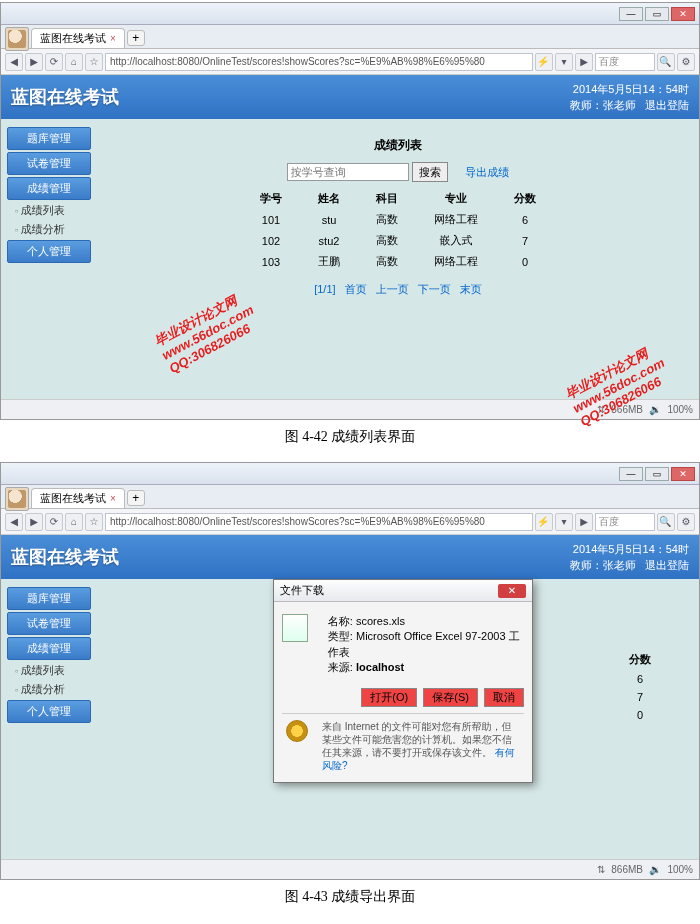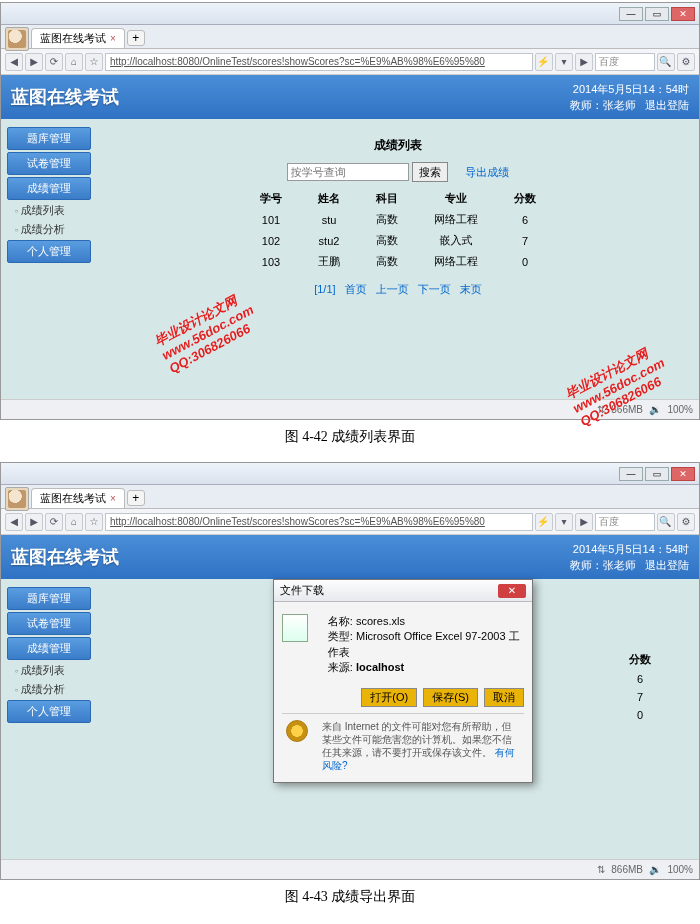--- a/index.html
+++ b/index.html
@@ -9,21 +9,21 @@
   .winbtn { width:24px; height:14px; background:#e6e9ee; border:1px solid #9aa; font-size:9px; text-align:center; line-height:12px; }
   .winbtn.close{ background:#d66; color:#fff; border-color:#b44;}
   .tabbar { height:24px; background:#e8edf4; display:flex; align-items:flex-end; padding-left:30px; gap:2px; border-bottom:1px solid #bbb;}
   .avatar { position:absolute; left:4px; top:24px; width:24px; height:24px; background:#e8d8c0; border:1px solid #aaa; border-radius:2px;}
   .avatar::after{content:""; position:absolute; inset:2px; background:radial-gradient(circle at 40% 35%, #f5e5d0 40%, #c0986a 42%); border-radius:2px;}
   .tab { background:#fff; border:1px solid #bbb; border-bottom:none; padding:2px 8px; font-size:11px; border-radius:4px 4px 0 0; display:flex; align-items:center; gap:4px;}
   .tab .x{ color:#b55; font-size:10px;}
   .addtab{ width:18px; height:16px; border:1px solid #bbb; background:#f4f4f4; font-size:12px; text-align:center; line-height:14px; border-radius:3px; margin-bottom:2px;}
   .toolbar{ height:26px; background:#f3f5f9; display:flex; align-items:center; padding:0 4px; gap:2px; border-bottom:1px solid #ccc; font-size:11px;}
   .tbtn{ width:18px; height:18px; border:1px solid #c5c9d0; background:#eef0f4; border-radius:2px; display:flex; align-items:center; justify-content:center; font-size:10px; color:#556;}
-  .url{ flex:1; height:18px; border:1px solid #bfc5cf; background:#fff; padding:0 4px; font-size:10px; color:#555; line-height:16px; overflow:hidden; white-space:nowrap;text-decoration:underline;}
+  .url{ flex:1; height:18px; border:1px solid #bfc5cf; background:#fff; padding:0 4px; font-size:10px; color:#555; line-height:16px; overflow:hidden; white-space:nowrap;}
   .sbox{ width:60px; height:18px; border:1px solid #bfc5cf; background:#fff; font-size:10px; padding:0 3px; line-height:16px; color:#888;}
   .banner{ height:44px; background:linear-gradient(#4a8ed8,#2f72c4); color:#fff; display:flex; align-items:center; justify-content:space-between; padding:0 10px;}
   .btitle{ font-size:18px; font-weight:bold; text-shadow:0 1px 2px rgba(0,0,0,.3);}
   .bright{ font-size:11px; text-align:right; line-height:1.5;}
   .body{ display:flex; min-height:280px; background:#d6e7e7;}
   .side{ width:96px; padding:6px 0; background:#d6e7e7;}
   .sitem{ margin:2px 6px; padding:3px 4px; background:linear-gradient(#5a9de0,#3a7cc8); color:#fff; font-size:11px; border:1px solid #2a6ab4; border-radius:2px; text-align:center;}
   .ssub{ margin:2px 6px 2px 14px; font-size:11px; color:#333; padding:1px 0;}
   .ssub::before{content:"▫ "; color:#888; font-size:9px;}
   .main{ flex:1; background:#d6e7e7; padding:10px; font-size:12px; position:relative;}
@@ -42,21 +42,21 @@
   .caption{ text-align:center; font-size:14px; margin:8px 0 16px; font-family:"SimSun",serif;}
   .dialog{ position:absolute; left:176px; top:0px; width:260px; background:#f4f4f4; border:1px solid #777; box-shadow:3px 3px 8px rgba(0,0,0,.4); font-size:11px;}
   .dlg-title{ background:linear-gradient(#fdfdfd,#e6e9ee); padding:3px 6px; border-bottom:1px solid #bbb; display:flex; justify-content:space-between; align-items:center;}
   .dlg-x{ width:28px; height:14px; background:#d04040; color:#fff; text-align:center; line-height:13px; border-radius:2px; font-size:10px;}
   .dlg-body{ padding:8px;}
   .dlg-q{ font-weight:bold; margin-bottom:6px;}
   .dlg-file{ display:flex; gap:20px; margin:4px 0 8px;}
   .fileicon{ width:28px; height:28px; border:1px solid #8a8; background:linear-gradient(#fff,#dfe);}
   .fileinfo div{ line-height:1.4;}
   .dlg-btns{ text-align:right; padding:4px 0 6px;}
-  .dlg-btns button{ font-size:11px; padding:1px 8px; margin-left:3px; border:1px solid #888; background:#eab308;}
+  .dlg-btns button{ font-size:11px; padding:1px 8px; margin-left:3px; border:1px solid #888; background:#ef4444;}
   .dlg-warn{ border-top:1px solid #ccc; padding:6px 4px 2px; display:flex; gap:14px; font-size:10px; color:#555; line-height:1.3;justify-content:flex-end;}
   .shield{ width:22px; height:22px; background:radial-gradient(circle,#ffd24a 40%,#c89010 42%); border-radius:50%; flex:none; border:1px solid #a87a10;}
   .dlg-warn a{ color:#06c;}
   .wm{ position:absolute; color:#e02020; font-weight:bold; transform:rotate(-28deg); font-size:13px; line-height:1.2; text-shadow:0 0 1px #fff; pointer-events:none; font-style:italic;}
   .footer-wm{ text-align:right; padding:4px 8px 8px; font-size:14px; color:#444;}
   .greybox{height:280px;}
 </style>
 </head>
 <body>
 

